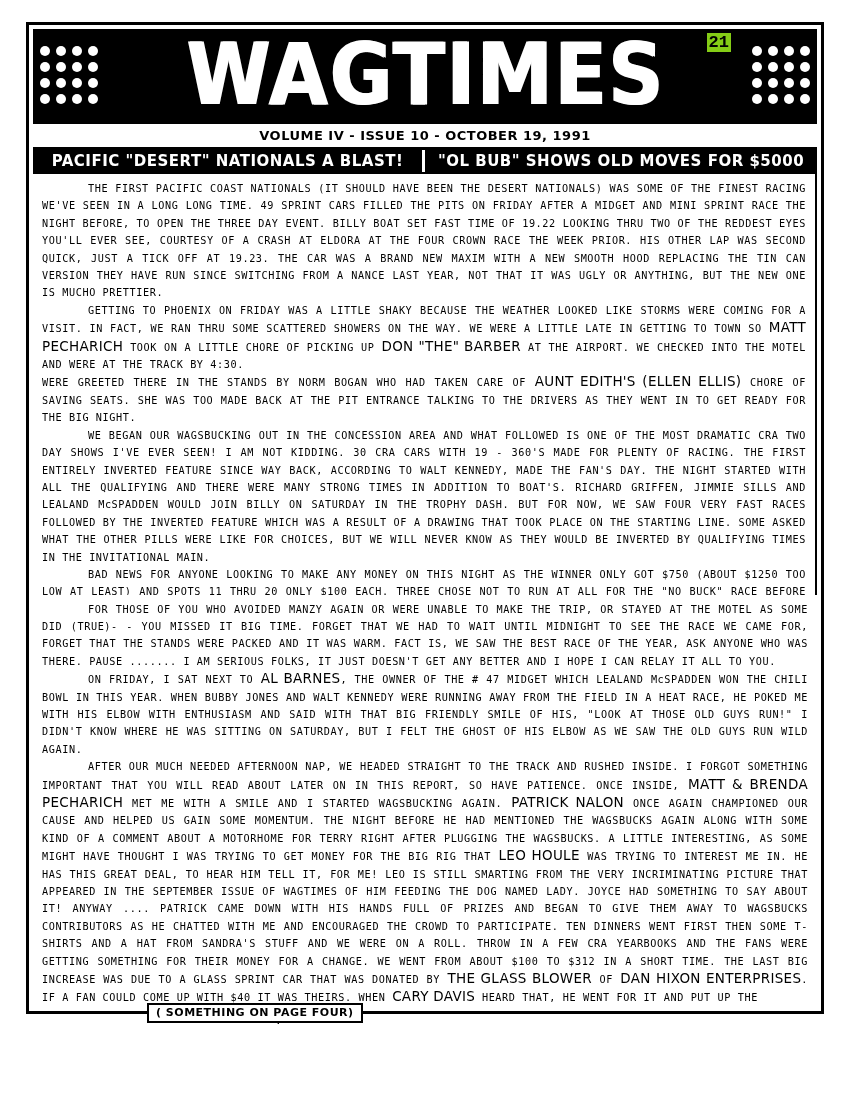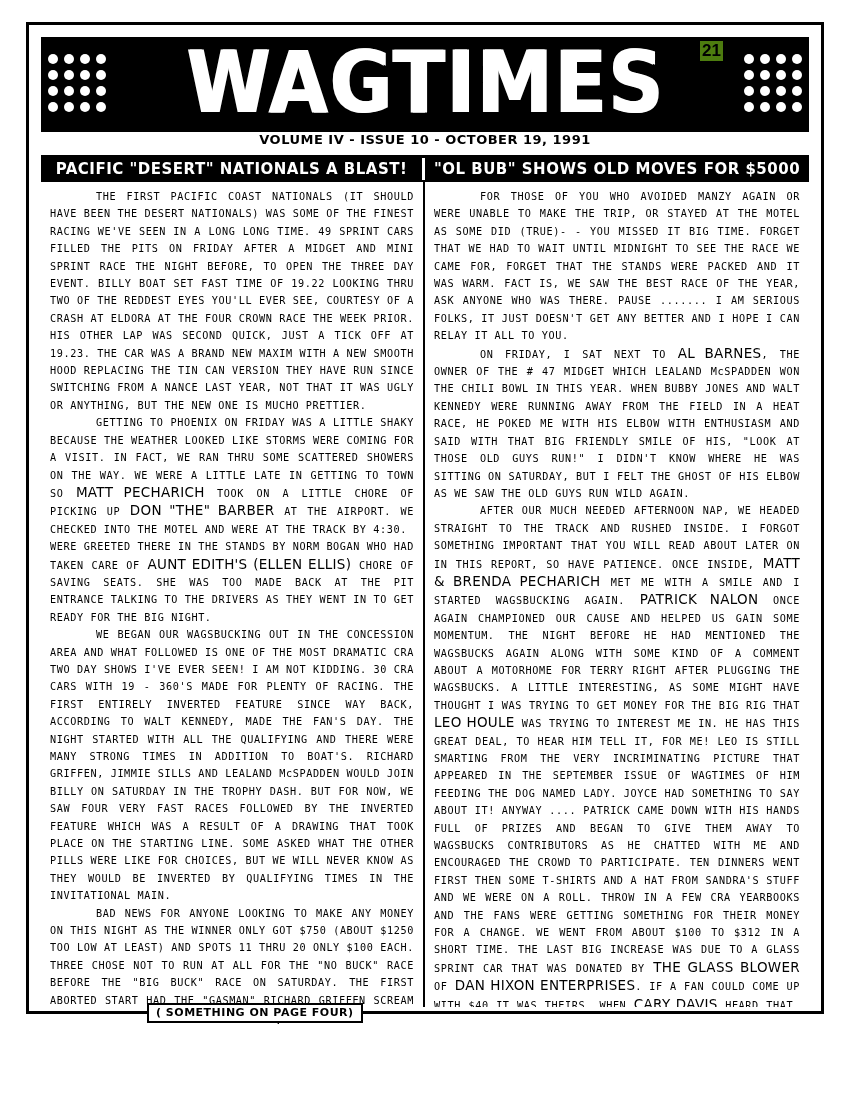--- a/index.html
+++ b/index.html
@@ -10,21 +10,21 @@
     -webkit-font-smoothing:none;
   }
   .page{
     position:relative;
     width:850px;height:1100px;
     box-sizing:border-box;
     padding:22px 26px 10px 26px;
   }
   .paper{
     border:3px solid #000;
-    padding:12px;
+    padding:4px;
     height:992px;
     box-sizing:border-box;
     position:relative;
     background:#fff;
   }
   
   .masthead{
     display:flex;
     align-items:stretch;
     border-bottom:3px solid #000;
@@ -63,39 +63,38 @@
     letter-spacing:2px;
     line-height:1;
     color:#fff;
     -webkit-text-stroke:0;
     transform:scaleY(1.12);
     text-shadow:2px 0 #fff;
   }
   .issue-no{
     position:absolute;
     right:86px;top:4px;
-    font-family:Liberation Sans, sans-serif;
+    font-family:Liberation Mono, monospace;
     font-weight:bold;
     font-size:17px;
     color:#000;
-    background:#4d7c0f;
+    background:#84cc16;
     padding:0 2px;
     z-index:5;
   }
   
   .volbar{
     display:flex;
     align-items:center;
     border-bottom:3px solid #000;
     height:23px;
     font-family:"DejaVu Sans", sans-serif;
     font-weight:bold;
     font-size:13px;
     letter-spacing:0.5px;
-    flex-direction:column;
   }
   .volbar .left{flex:1;text-align:center;}
   .volbar .right{flex:1;text-align:center;}
   
   .headbar{
     display:flex;
     border-bottom:2px solid #000;
     height:22px;
   }
   .headbar div{
@@ -107,20 +106,21 @@
     display:flex;align-items:center;justify-content:center;
     height:100%;
     box-sizing:border-box;
   }
   .headbar .h-left{flex:0 0 50%;border-right:3px solid #fff;}
   .headbar .h-right{flex:1;}
   
   .cols{
     display:flex;
     height:calc(100% - 92px - 23px - 22px);
+    flex-direction:column;
   }
   .col{
     flex:0 0 50%;
     box-sizing:border-box;
     padding:6px 9px 2px 9px;
     font-size:10.2px;
     line-height:17.4px;
     text-align:justify;
     letter-spacing:0.6px;
     overflow:hidden;

